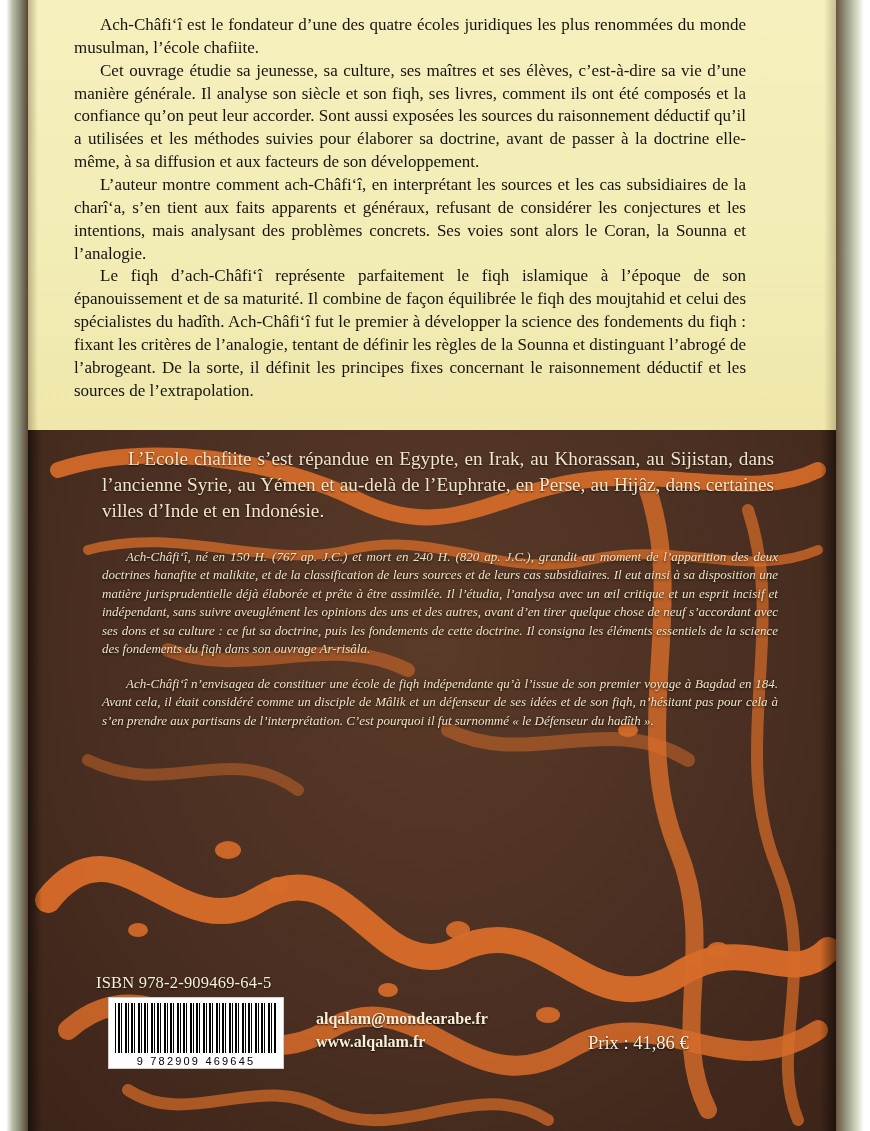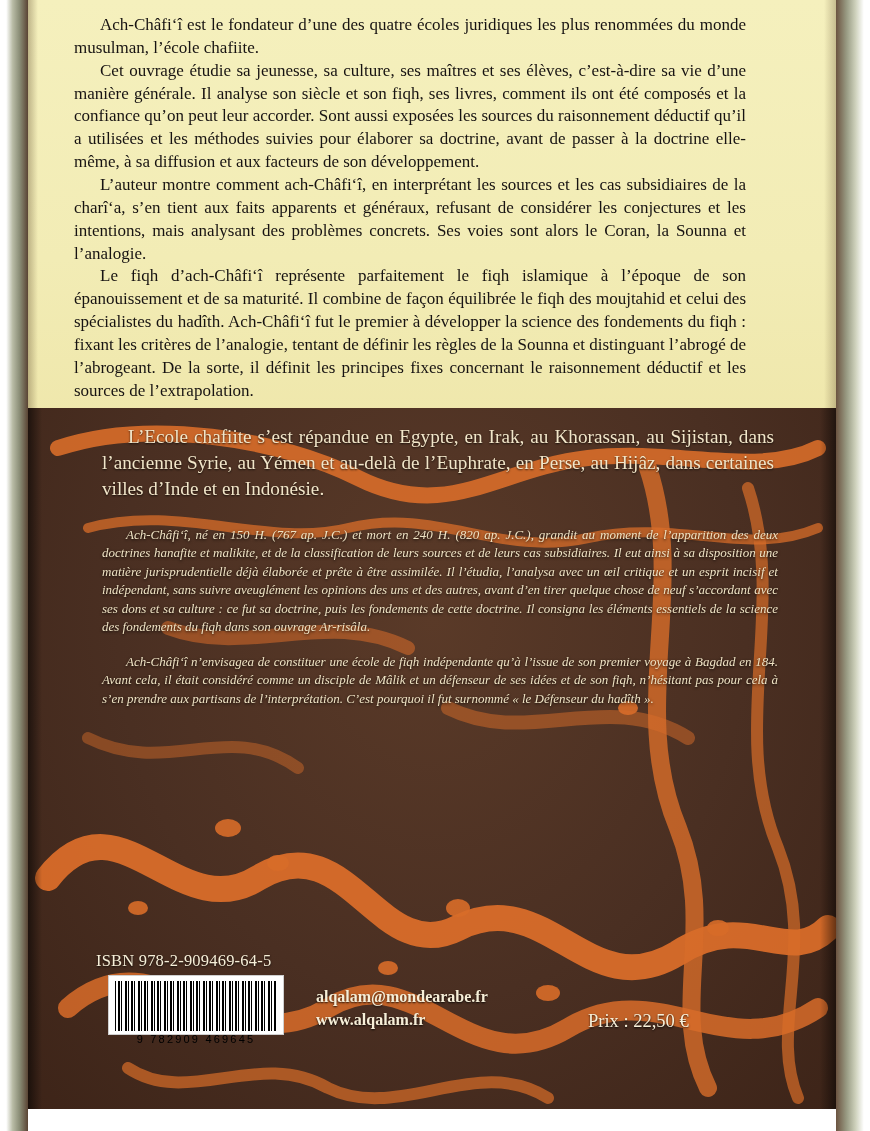--- a/index.html
+++ b/index.html
@@ -61,21 +61,21 @@
   .cream-panel .edge-shadow-right {
     position: absolute;
     right: 0; top: 0; width: 12px; height: 100%;
     background: linear-gradient(to left, rgba(90,70,40,0.30), rgba(90,70,40,0));
   }
 
   
   .brown-panel {
     position: absolute;
     left: 28px;
-    top: 408px;
+    top: 430px;
     width: 808px;
     height: 701px;
     background: #4a2f22;
     background-image:
       radial-gradient(ellipse at 50% 30%, #5a3a28 0%, #4a2f22 55%, #3d2418 100%);
     overflow: hidden;
   }
   .brown-panel .inner-left-shadow {
     position: absolute; left: 0; top: 0; width: 14px; height: 100%;
     background: linear-gradient(to right, rgba(0,0,0,0.55), rgba(0,0,0,0));
@@ -163,21 +163,21 @@
     font-weight: normal;
     color: #f7efd8;
     letter-spacing: 0.2px;
     text-shadow: 0 1px 2px rgba(0,0,0,0.8);
   }
   .barcode-box {
     position: absolute;
     left: 80px;
     top: 26px;
     width: 176px;
-    height: 60px;
+    height: 72px;
     background: #ffffff;
     border: 1px solid #cfcfcf;
     box-sizing: border-box;
     padding: 5px 6px 2px 6px;
   }
   .barcode-bars {
     width: 100%;
     height: 50px;
     background-image: repeating-linear-gradient(
       to right,
@@ -271,21 +271,21 @@
       <div class="barcode-box">
         <div class="barcode-bars"></div>
         <div class="barcode-digits">9 782909 469645</div>
       </div>
 
       <div class="contact">
         <div>alqalam@mondearabe.fr</div>
         <div>www.alqalam.fr</div>
       </div>
 
-      <div class="price">Prix : 22,50 €</div>
+      <div class="price">Prix : 41,86 €</div>
     </div>
   </div>
 
   <div class="blurb">
     <p>Ach-Châfi‘î est le fondateur d’une des quatre écoles juridiques les plus renommées du monde musulman, l’école chafiite.</p>
     <p>Cet ouvrage étudie sa jeunesse, sa culture, ses maîtres et ses élèves, c’est-à-dire sa vie d’une manière générale. Il analyse son siècle et son fiqh, ses livres, comment ils ont été composés et la confiance qu’on peut leur accorder. Sont aussi exposées les sources du raisonnement déductif qu’il a utilisées et les méthodes suivies pour élaborer sa doctrine, avant de passer à la doctrine elle-même, à sa diffusion et aux facteurs de son développement.</p>
     <p>L’auteur montre comment ach-Châfi‘î, en interprétant les sources et les cas subsidiaires de la charî‘a, s’en tient aux faits apparents et généraux, refusant de considérer les conjectures et les intentions, mais analysant des problèmes concrets. Ses voies sont alors le Coran, la Sounna et l’analogie.</p>
     <p>Le fiqh d’ach-Châfi‘î représente parfaitement le fiqh islamique à l’époque de son épanouissement et de sa maturité. Il combine de façon équilibrée le fiqh des moujtahid et celui des spécialistes du hadîth. Ach-Châfi‘î fut le premier à développer la science des fondements du fiqh : fixant les critères de l’analogie, tentant de définir les règles de la Sounna et distinguant l’abrogé de l’abrogeant. De la sorte, il définit les principes fixes concernant le raisonnement déductif et les sources de l’extrapolation.</p>
   </div>
 

